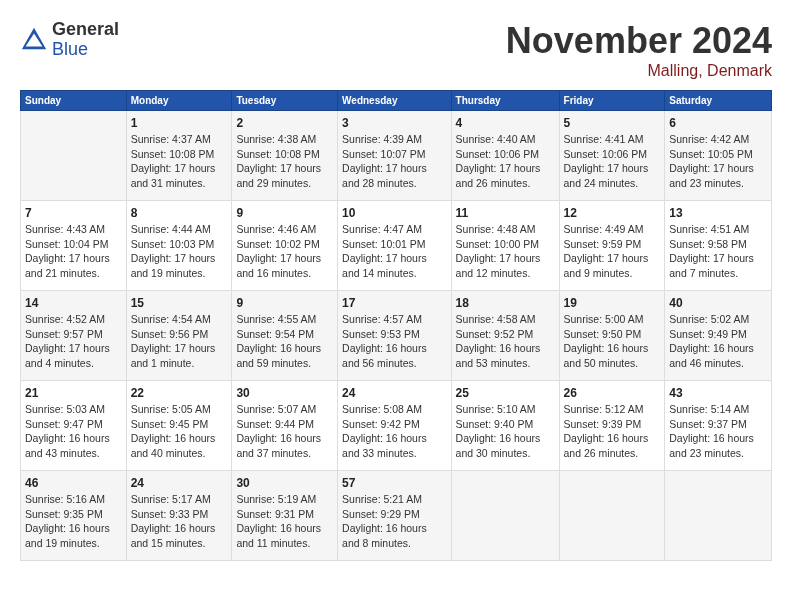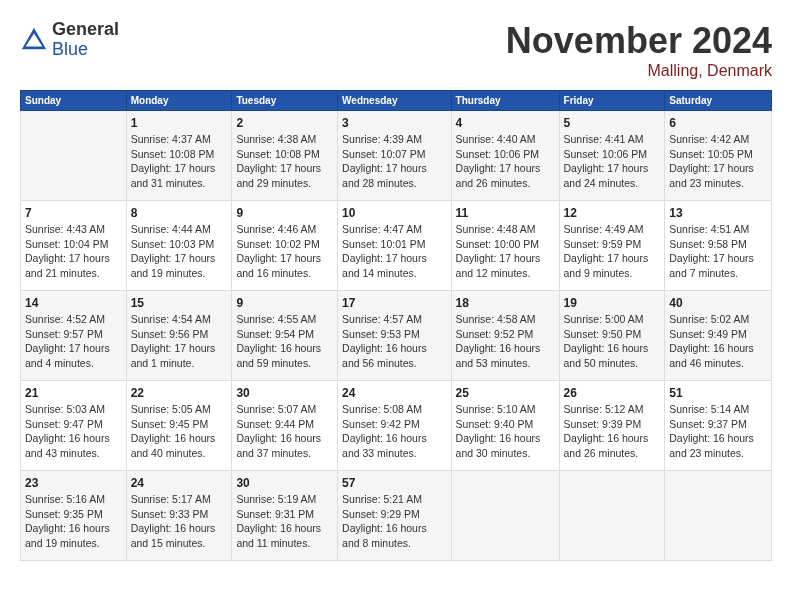--- a/index.html
+++ b/index.html
@@ -235,27 +235,27 @@
         </td>
         <td>
           <div class="day-number">25</div>
           <div class="day-info">Sunrise: 5:10 AM<br>Sunset: 9:40 PM<br>Daylight: 16 hours and 30 minutes.</div>
         </td>
         <td>
           <div class="day-number">26</div>
           <div class="day-info">Sunrise: 5:12 AM<br>Sunset: 9:39 PM<br>Daylight: 16 hours and 26 minutes.</div>
         </td>
         <td>
-          <div class="day-number">51</div>
+          <div class="day-number">43</div>
           <div class="day-info">Sunrise: 5:14 AM<br>Sunset: 9:37 PM<br>Daylight: 16 hours and 23 minutes.</div>
         </td>
       </tr>
       <tr>
         <td>
-          <div class="day-number">23</div>
+          <div class="day-number">46</div>
           <div class="day-info">Sunrise: 5:16 AM<br>Sunset: 9:35 PM<br>Daylight: 16 hours and 19 minutes.</div>
         </td>
         <td>
           <div class="day-number">24</div>
           <div class="day-info">Sunrise: 5:17 AM<br>Sunset: 9:33 PM<br>Daylight: 16 hours and 15 minutes.</div>
         </td>
         <td>
           <div class="day-number">30</div>
           <div class="day-info">Sunrise: 5:19 AM<br>Sunset: 9:31 PM<br>Daylight: 16 hours and 11 minutes.</div>
         </td>

